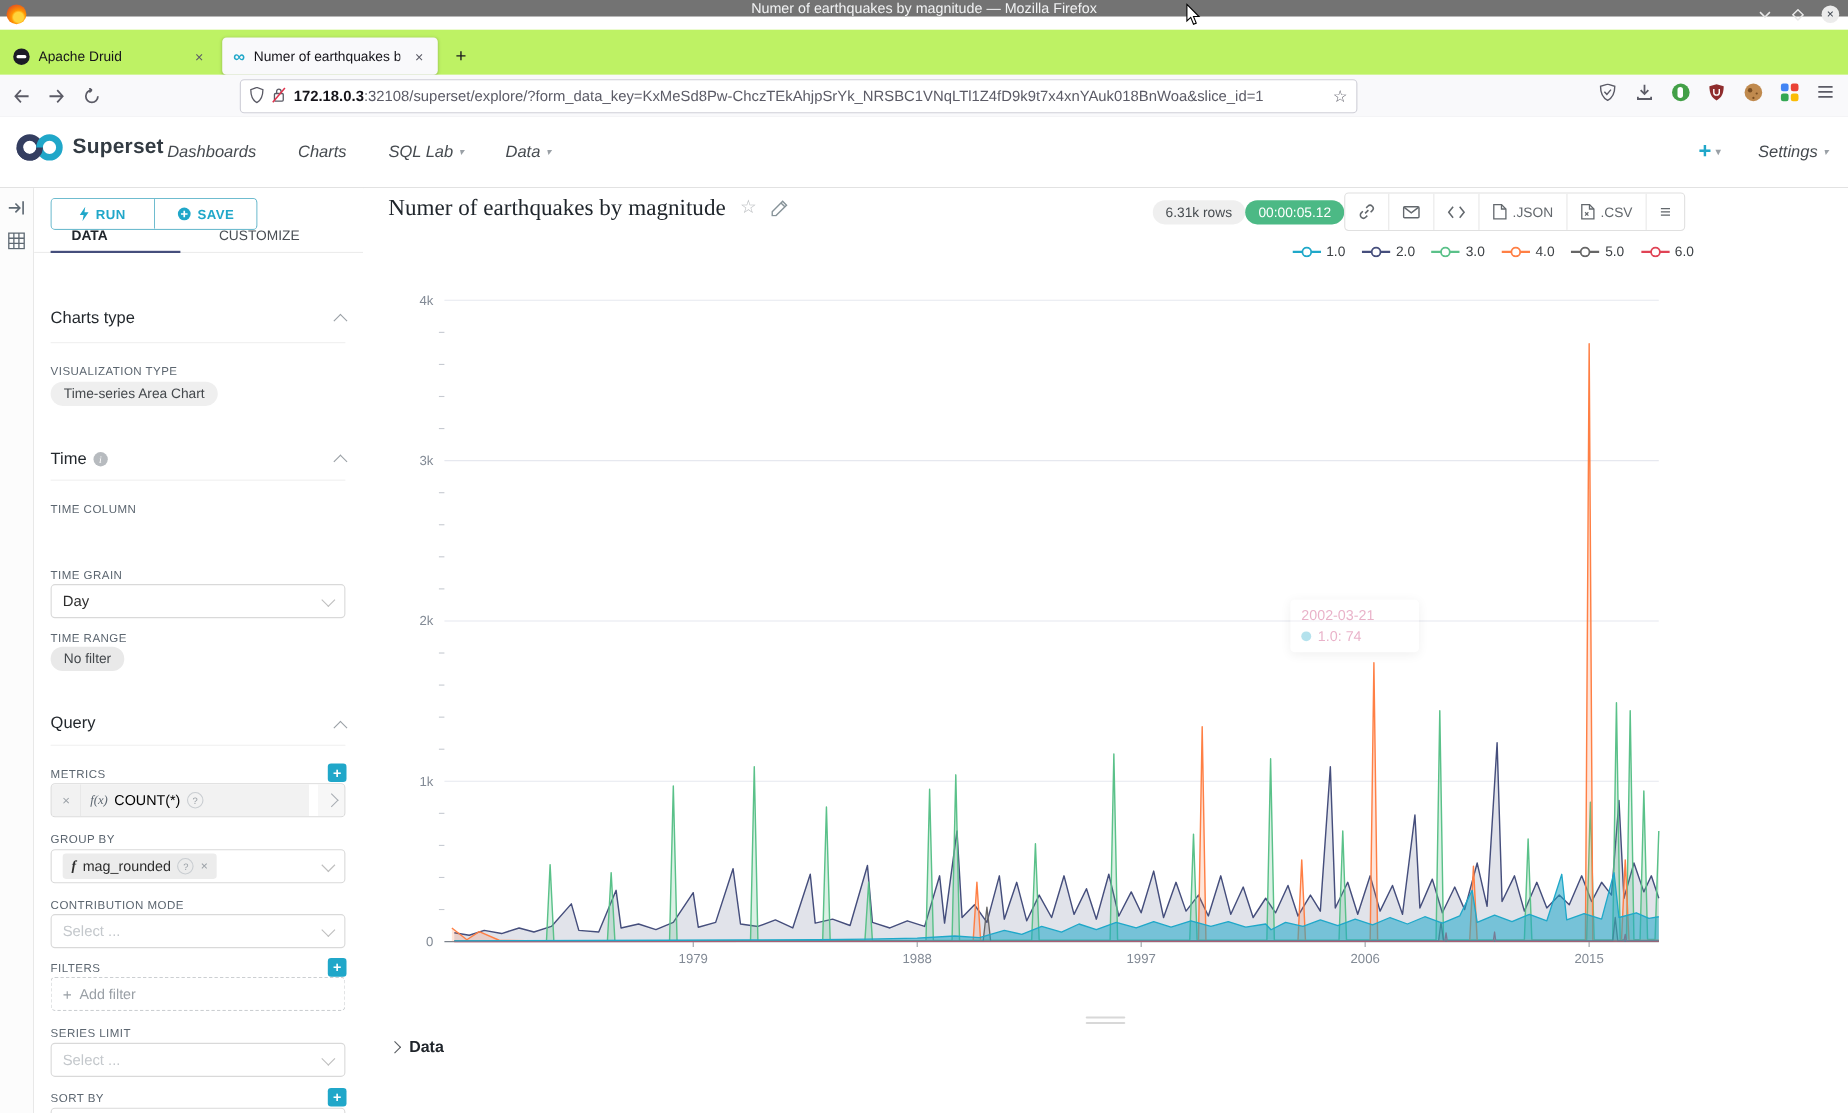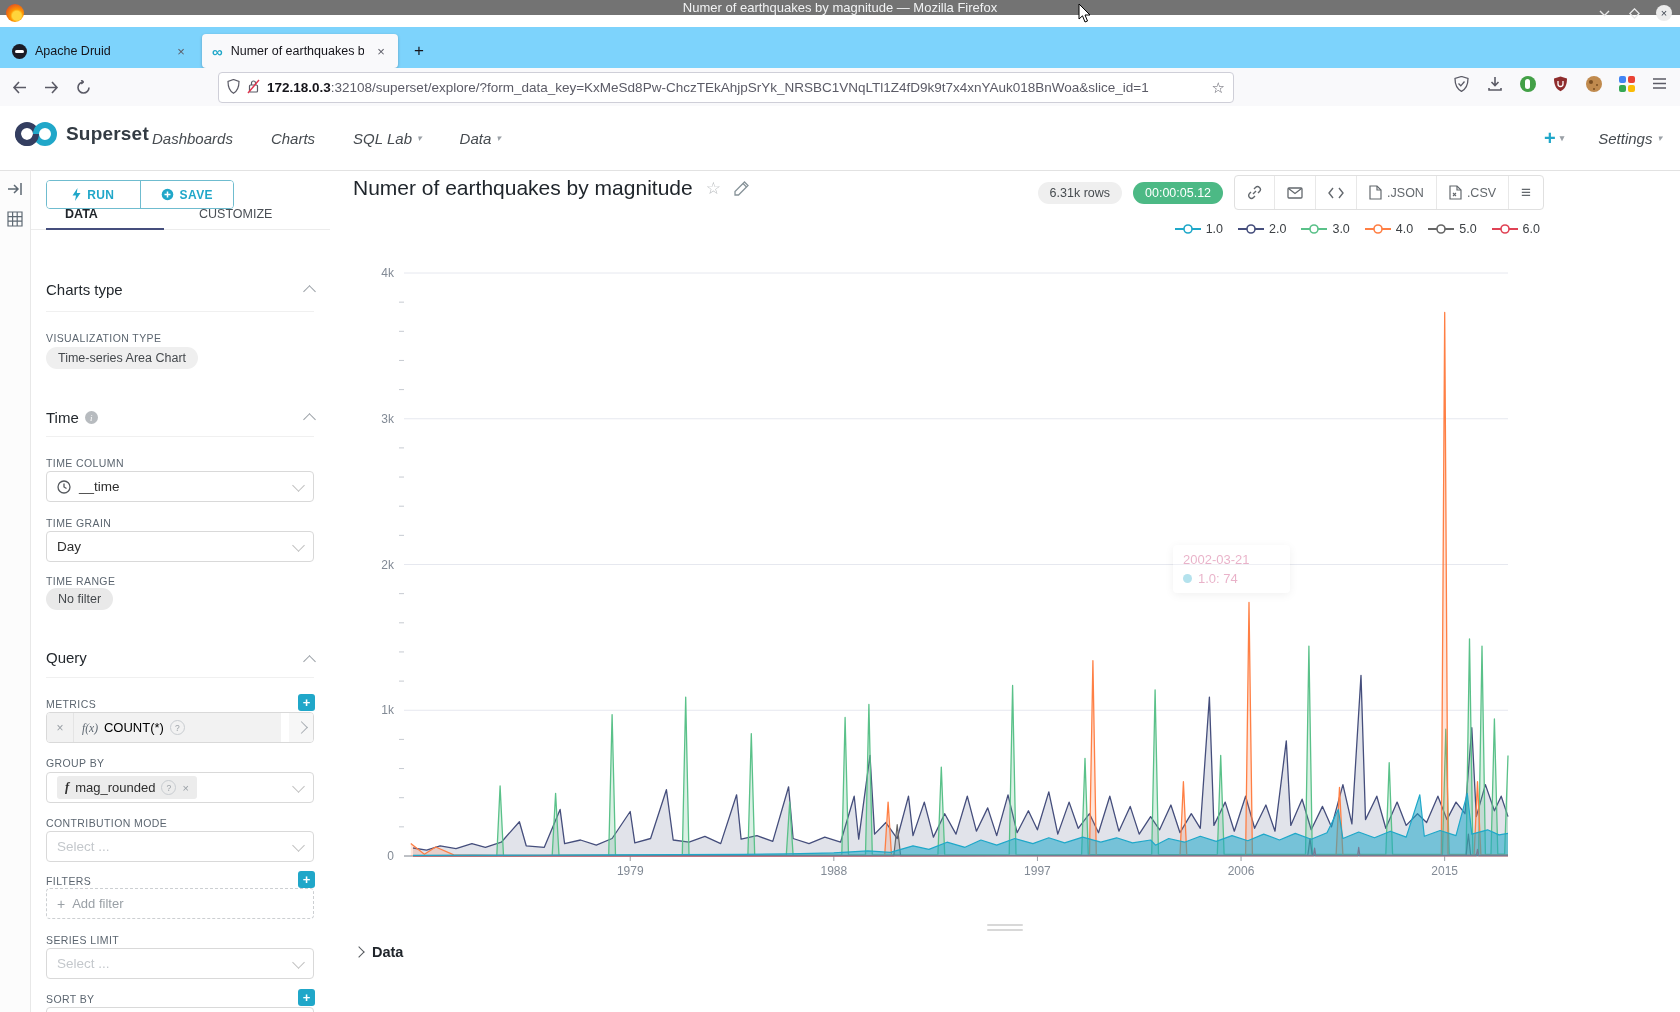--- a/index.html
+++ b/index.html
@@ -9,21 +9,21 @@
   
   .titlebar{position:absolute;left:0;top:0;width:1680px;height:15px;background:#737373;color:#F2F3F4;
             display:flex;align-items:center;font-size:13px;}
   .fx-logo{position:absolute;left:6px;top:4px;width:18px;height:18px;border-radius:50%;
            background:radial-gradient(circle at 60% 65%,#ffd43b 0 28%,#ff9500 40%,#e4561f 75%,#b5007f 100%);}
   .win-title{flex:1;text-align:center;}
   .win-controls{position:absolute;right:8px;top:5px;display:flex;gap:14px;align-items:center;}
   .wc{width:16px;height:16px;display:flex;align-items:center;justify-content:center;color:#E8E8E8;}
   .wc-close{background:#ECECEC;color:#3E4650;border-radius:50%;font-size:11px;}
   .cursor{position:absolute;left:1078px;top:3px;z-index:99;}
-  .tabbar{position:absolute;left:0;top:27px;width:1680px;height:41px;background:#7dd3fc;display:flex;align-items:flex-end;}
+  .tabbar{position:absolute;left:0;top:27px;width:1680px;height:41px;background:#bef264;display:flex;align-items:flex-end;}
   .tab{height:34px;margin:0 2px;border-radius:4px;display:flex;align-items:center;gap:8px;
        padding:0 8px 0 10px;width:178px;color:#15141A;font-size:12.5px;}
   .tab.inactive{background:transparent;}
   .tab.active{background:#F9F9FB;box-shadow:0 1px 3px rgba(0,0,0,.25);}
   .tab-label{flex:1;white-space:nowrap;overflow:hidden;}
   .tab-close{color:#5B5B66;font-size:13px;width:18px;height:18px;display:flex;align-items:center;justify-content:center;border-radius:3px;}
   .newtab{width:26px;height:26px;margin:0 0 4px 6px;display:flex;align-items:center;justify-content:center;
           color:#15141A;font-size:17px;}
   .favicon-druid{width:15px;height:15px;border-radius:50%;background:#1C1C26;position:relative;flex:none;}
   .favicon-druid::after{content:"";position:absolute;left:3px;top:6px;width:9px;height:3px;border-radius:2px;background:#fff;}
@@ -97,23 +97,23 @@
   .fx{font-style:italic;font-family:"Liberation Serif",serif;font-size:11.5px;color:#5C6670;}
   .helpc{width:13px;height:13px;border:1px solid #C9CDD1;border-radius:50%;color:#9AA0A6;font-size:8.5px;
          display:inline-flex;align-items:center;justify-content:center;flex:none;}
   .gpill{background:#ECECEC;border-radius:3px;height:23px;display:inline-flex;align-items:center;gap:6px;padding:0 8px;font-size:13px;color:#2E2E2E;}
   .dashedbox{position:absolute;left:15px;width:268px;height:31px;border:1px dashed #CCCFD2;border-radius:4px;
              box-sizing:border-box;display:flex;align-items:center;gap:7px;padding:0 10px;color:#9AA0A6;font-size:13px;}
   .infoc{width:13px;height:13px;border-radius:50%;background:#B7BBBF;color:#fff;font-size:9px;font-style:italic;
          font-family:"Liberation Serif",serif;display:inline-flex;align-items:center;justify-content:center;margin-left:6px;}
   
   .main{position:absolute;left:330px;top:171px;right:0;bottom:0;background:#fff;}
-  .chart-title{position:absolute;left:23px;top:5px;font-size:21px;color:#20262C;display:flex;align-items:center;gap:13px;}
+  .chart-title{position:absolute;left:23px;top:5px;font-size:21px;color:#20262C;display:flex;align-items:center;gap:13px;font-family:Liberation Serif, serif;}
   .t-star{color:#B8BBBE;font-size:17px;}
-  .hdr-right{position:absolute;right:136px;top:4px;display:flex;align-items:center;gap:11px;justify-content:flex-end;}
+  .hdr-right{position:absolute;right:148px;top:4px;display:flex;align-items:center;gap:0;justify-content:flex-end;}
   .badge{height:22px;border-radius:12px;display:inline-flex;align-items:center;padding:0 12px;font-size:12.5px;}
   .badge.rows{background:#EFEFEF;color:#474C50;}
   .badge.timer{background:#4CB985;color:#fff;}
   .btngroup{display:flex;border:1px solid #E0E0E0;border-radius:4px;overflow:hidden;height:33px;background:#fff;}
   .bseg{display:flex;align-items:center;justify-content:center;gap:5px;padding:0 12px;border-right:1px solid #E8E8E8;
         color:#63686D;font-size:12.5px;}
   .bseg:last-child{border-right:none;}
   .legend{position:absolute;top:51px;right:140px;display:flex;gap:15px;align-items:center;}
   .litem{display:flex;align-items:center;gap:5px;font-size:12.5px;color:#3D4145;}
   .tooltip{position:absolute;left:843px;top:374px;width:97px;background:#fff;border-radius:4px;opacity:.33;
@@ -320,28 +320,20 @@
 
   <div class="sec-h" style="top:238px;">
     <span style="display:flex;align-items:center;">
         <span>Time</span>
         <span class="infoc">i</span>
       </span>
     <span class="chev up"></span>
   </div>
   <div class="divider" style="top:265px;"></div>
   <div class="flabel" style="top:286px;">TIME COLUMN</div>
-  <div class="select" style="top:300px;">
-    <svg width="14" height="14" viewBox="0 0 14 14">
-        <circle cx="7" cy="7" r="6" fill="none" stroke="#55595E" stroke-width="1.3"></circle>
-        <path d="M7,3.5 V7 L9.5,8.5" fill="none" stroke="#55595E" stroke-width="1.3"></path>
-      </svg>
-    <span>__time</span>
-    <span class="chev down"></span>
-  </div>
   <div class="flabel" style="top:346px;">TIME GRAIN</div>
   <div class="select" style="top:360px;">
     <span>Day</span>
     <span class="chev down"></span>
   </div>
   <div class="flabel" style="top:404px;">TIME RANGE</div>
   <div class="pill" style="top:417px;background:#E9E9E9;">No filter</div>
 
   <div class="sec-h" style="top:478px;align-items:flex-end;">
     <span>Query</span>

